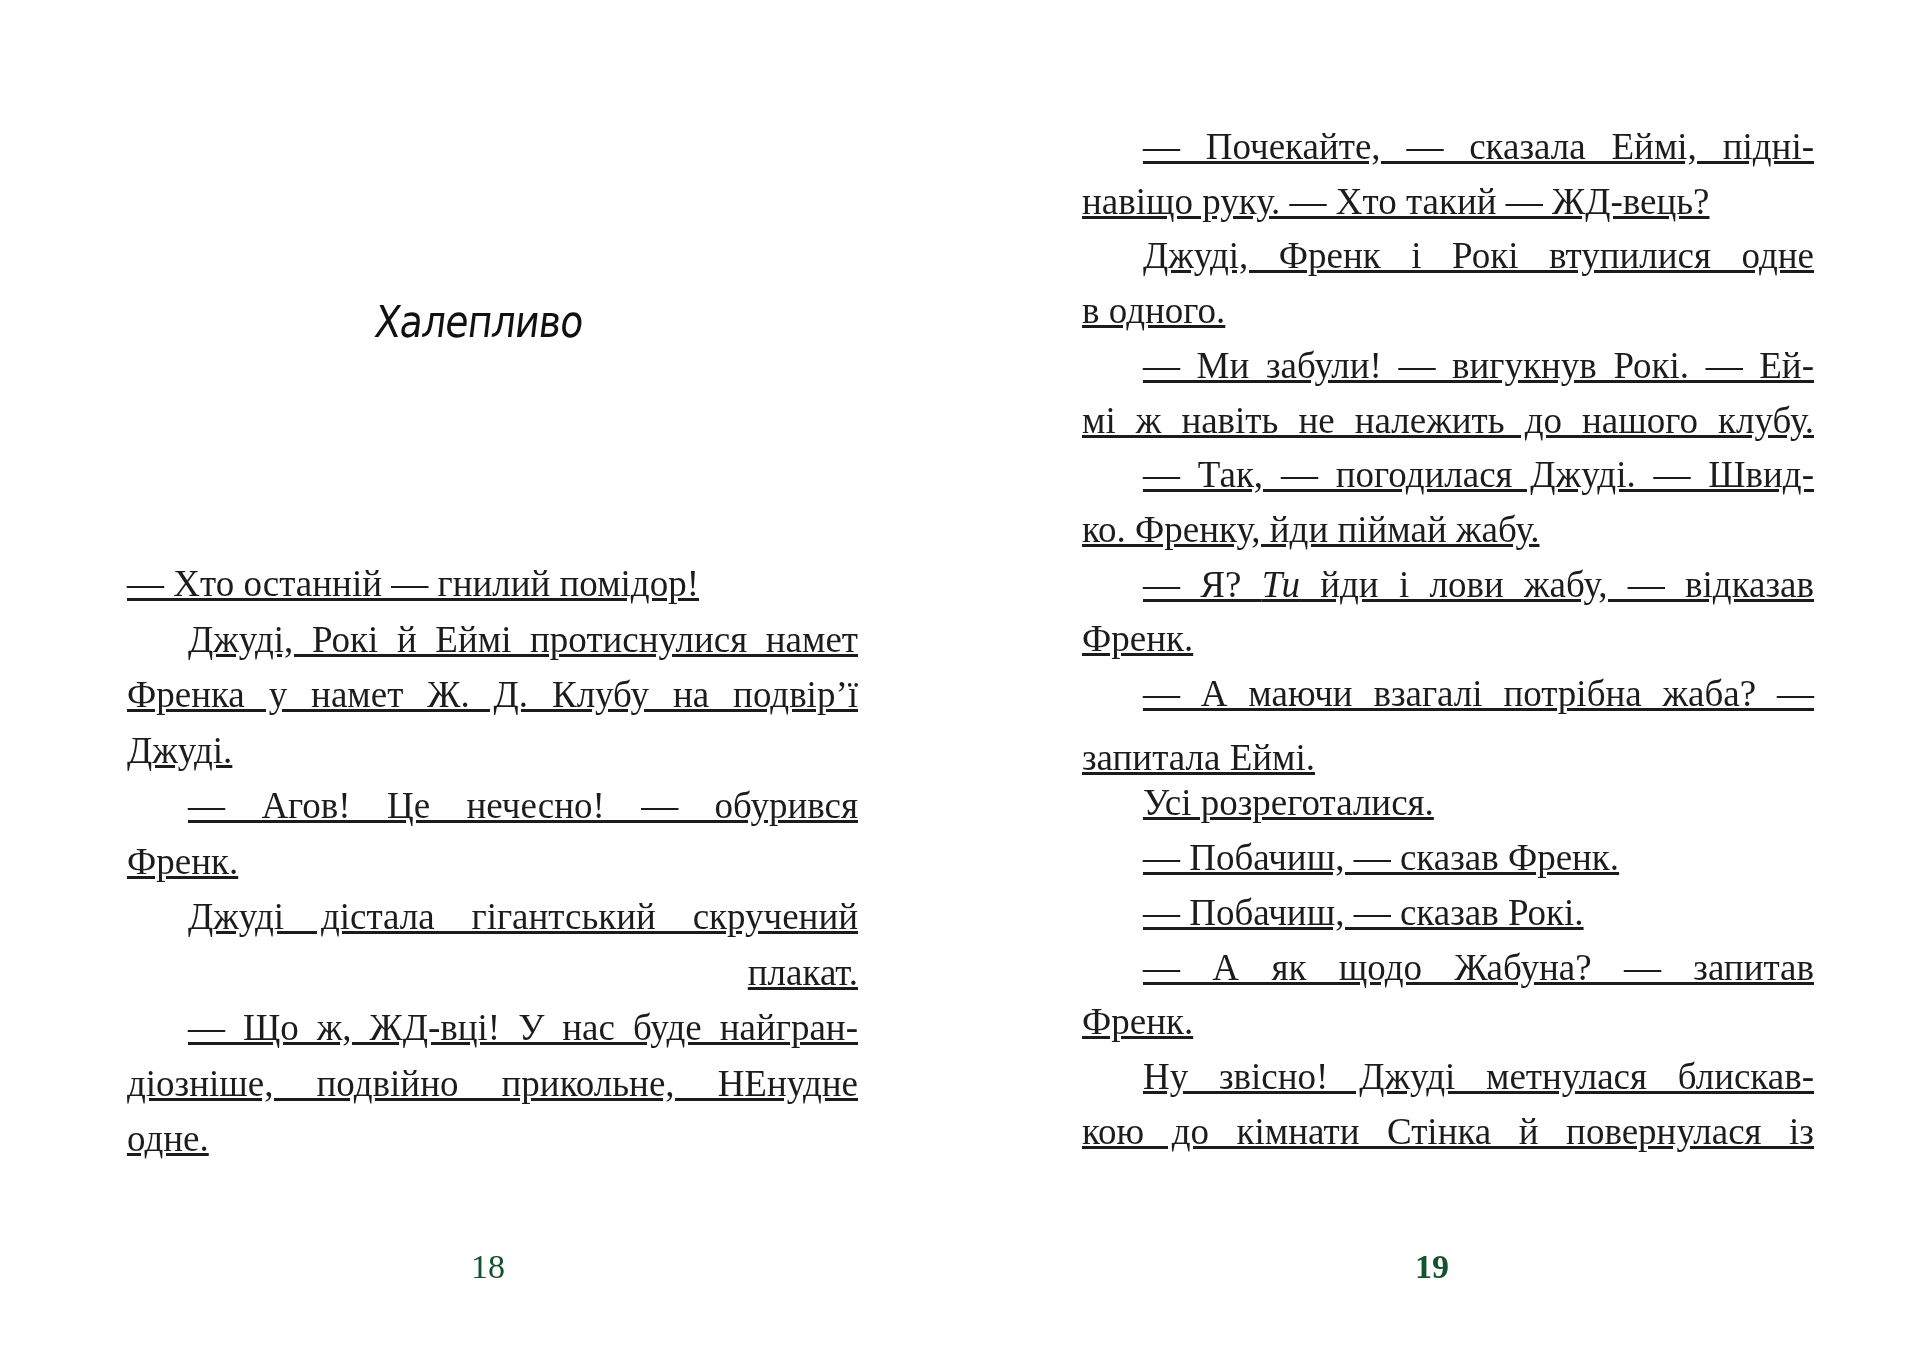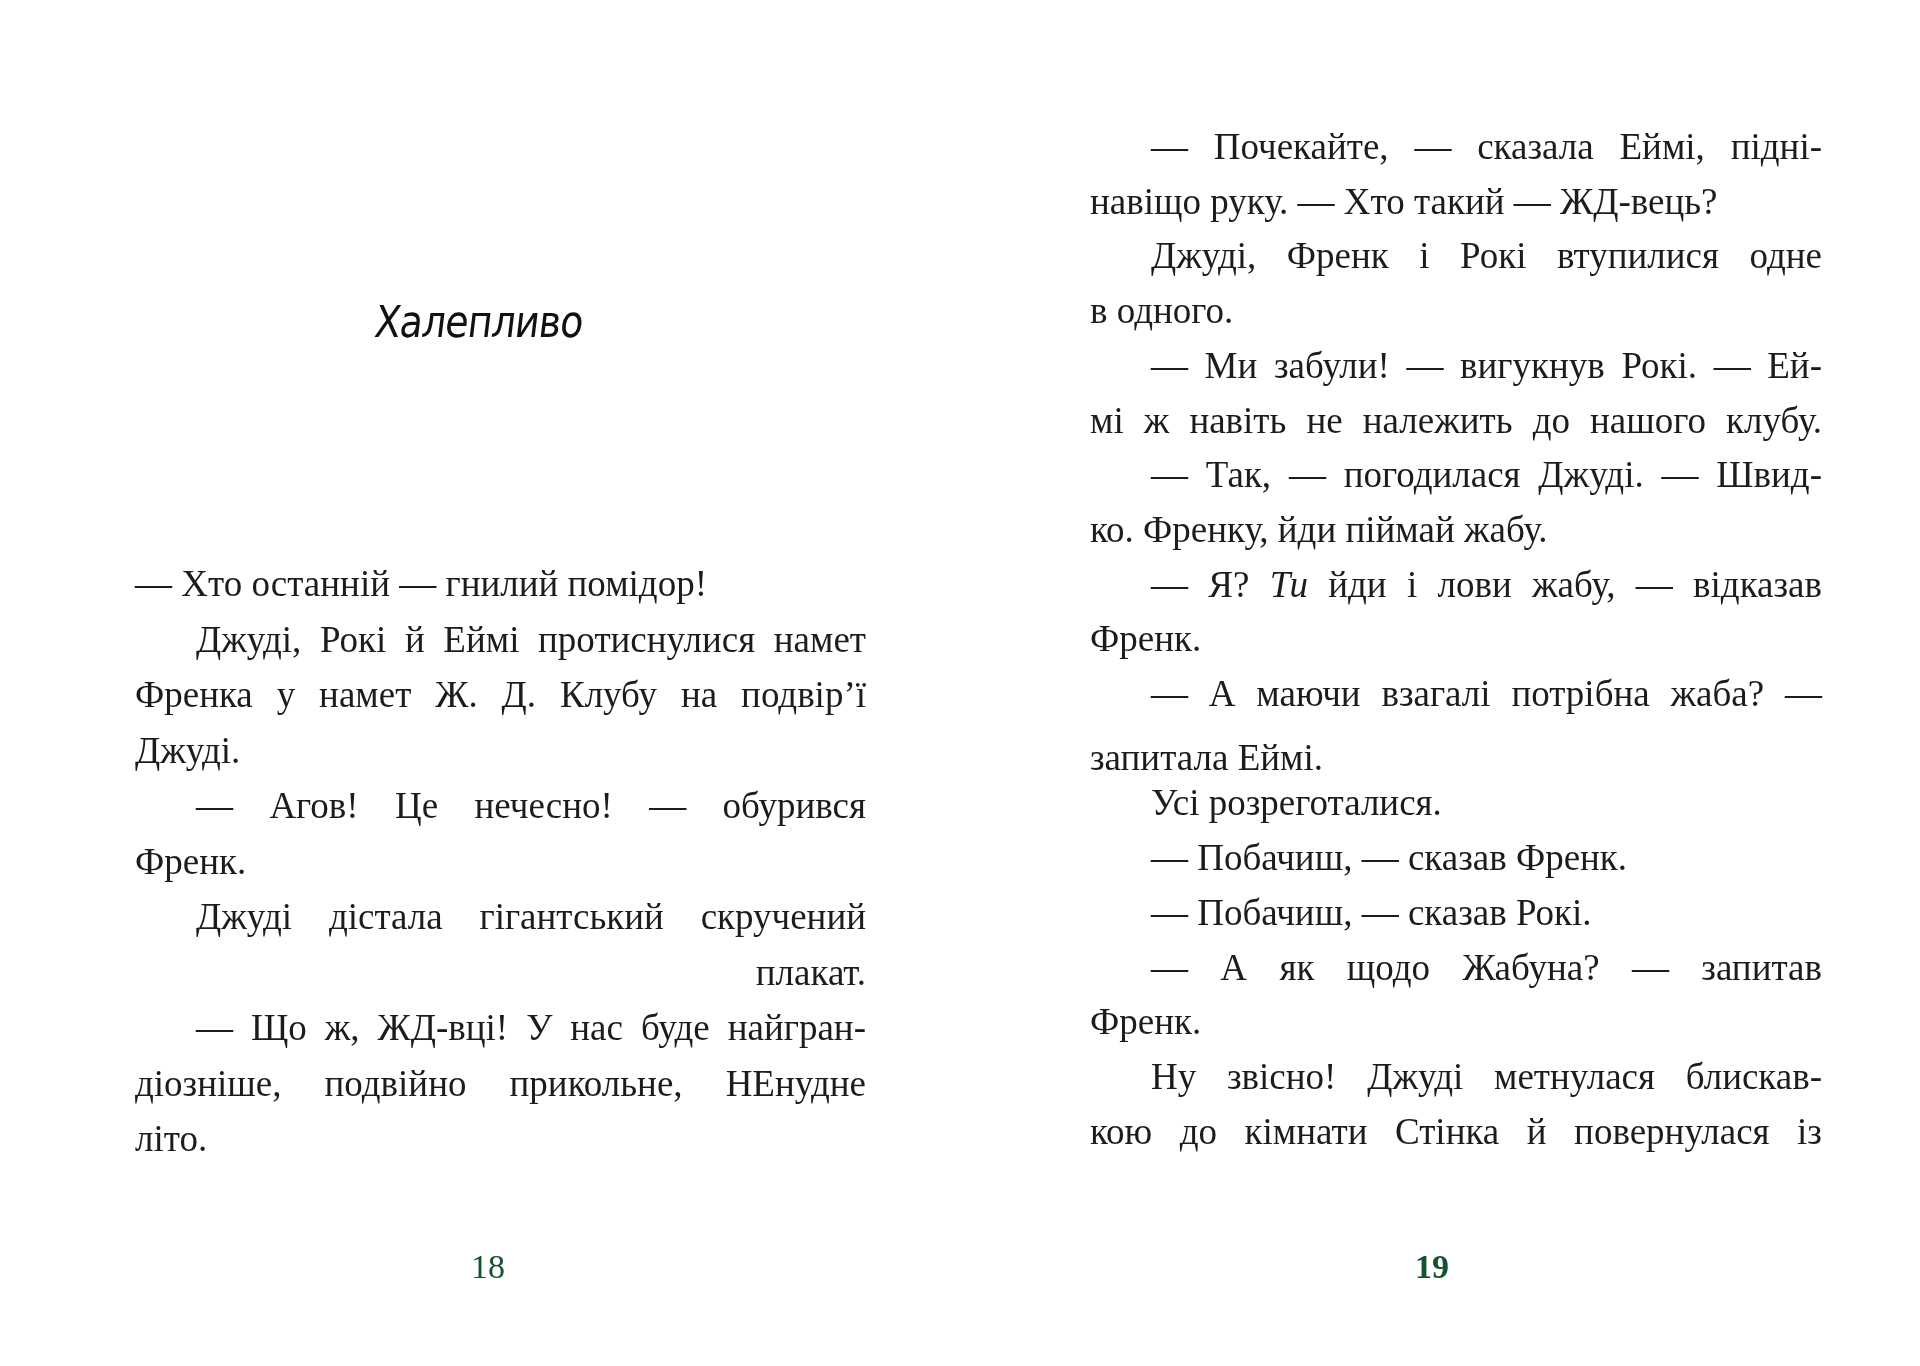--- a/index.html
+++ b/index.html
@@ -8,23 +8,24 @@
   .page.left { left:0; width:960px; }
   .page.right { left:960px; width:960px; }
   .title {
     position:absolute; left:375px; top:296px; width:230px;
     font-family:"DejaVu Sans", sans-serif; font-size:44px; font-weight:normal;
     letter-spacing:-1px; transform:scaleX(0.86) skewX(-8deg); transform-origin:left center;
     color:#111;
   }
   .col { position:absolute; }
   .line {
-    position:absolute; left:8px; white-space:nowrap;
+    position:absolute; left:0; white-space:nowrap;
     font-family:"Liberation Serif", serif; font-size:37px; line-height:40px;
     color:#1c1c1c;
+    text-decoration:underline;
   }
   .line.full { text-align:justify; text-align-last:justify; white-space:normal; }
   .line.indent { padding-left:61px; box-sizing:border-box; }
   .line i { font-style:italic; }
   .pagenum {
     position:absolute; top:1248px; width:80px; text-align:center;
     font-family:"Liberation Serif", serif; font-size:34px; color:#14532d;
   }
 </style>
 </head>
@@ -36,21 +37,21 @@
       <div class="line" style="top: 564px; width: 731px;">— Хто останній — гнилий помідор!</div>
       <div class="line full indent" style="top: 619.5px; width: 731px;">Джуді, Рокі й Еймі протиснулися намет</div>
       <div class="line full" style="top: 675px; width: 731px;">Френка у намет Ж. Д. Клубу на подвір’ї</div>
       <div class="line" style="top: 730.5px; width: 731px;">Джуді.</div>
       <div class="line full indent" style="top: 786px; width: 731px;">— Агов! Це нечесно! — обурився</div>
       <div class="line" style="top: 841.5px; width: 731px;">Френк.</div>
       <div class="line full indent" style="top: 897px; width: 731px;">Джуді дістала гігантський скручений</div>
       <div class="line" style="top: 952.5px; width: 731px; text-align: right;">плакат.</div>
       <div class="line full indent" style="top: 1008px; width: 731px;">— Що ж, ЖД-вці! У нас буде найгран-</div>
       <div class="line full" style="top: 1063.5px; width: 731px;">діозніше, подвійно прикольне, НЕнудне</div>
-      <div class="line" style="top: 1119px; width: 731px;">літо.</div>
+      <div class="line" style="top: 1119px; width: 731px;">одне.</div>
     </div>
   <div class="pagenum" style="left:448px;">18</div>
 </div>
 
 <div class="page right">
   <div class="col" id="right-col" style="left:122px; top:0; width:732px;">
       <div class="line full indent" style="top: 127px; width: 732px;">— Почекайте, — сказала Еймі, підні-</div>
       <div class="line" style="top: 181.7px; width: 732px;">навіщо руку. — Хто такий — ЖД-вець?</div>
       <div class="line full indent" style="top: 236.4px; width: 732px;">Джуді, Френк і Рокі втупилися одне</div>
       <div class="line" style="top: 291.1px; width: 732px;">в одного.</div>

